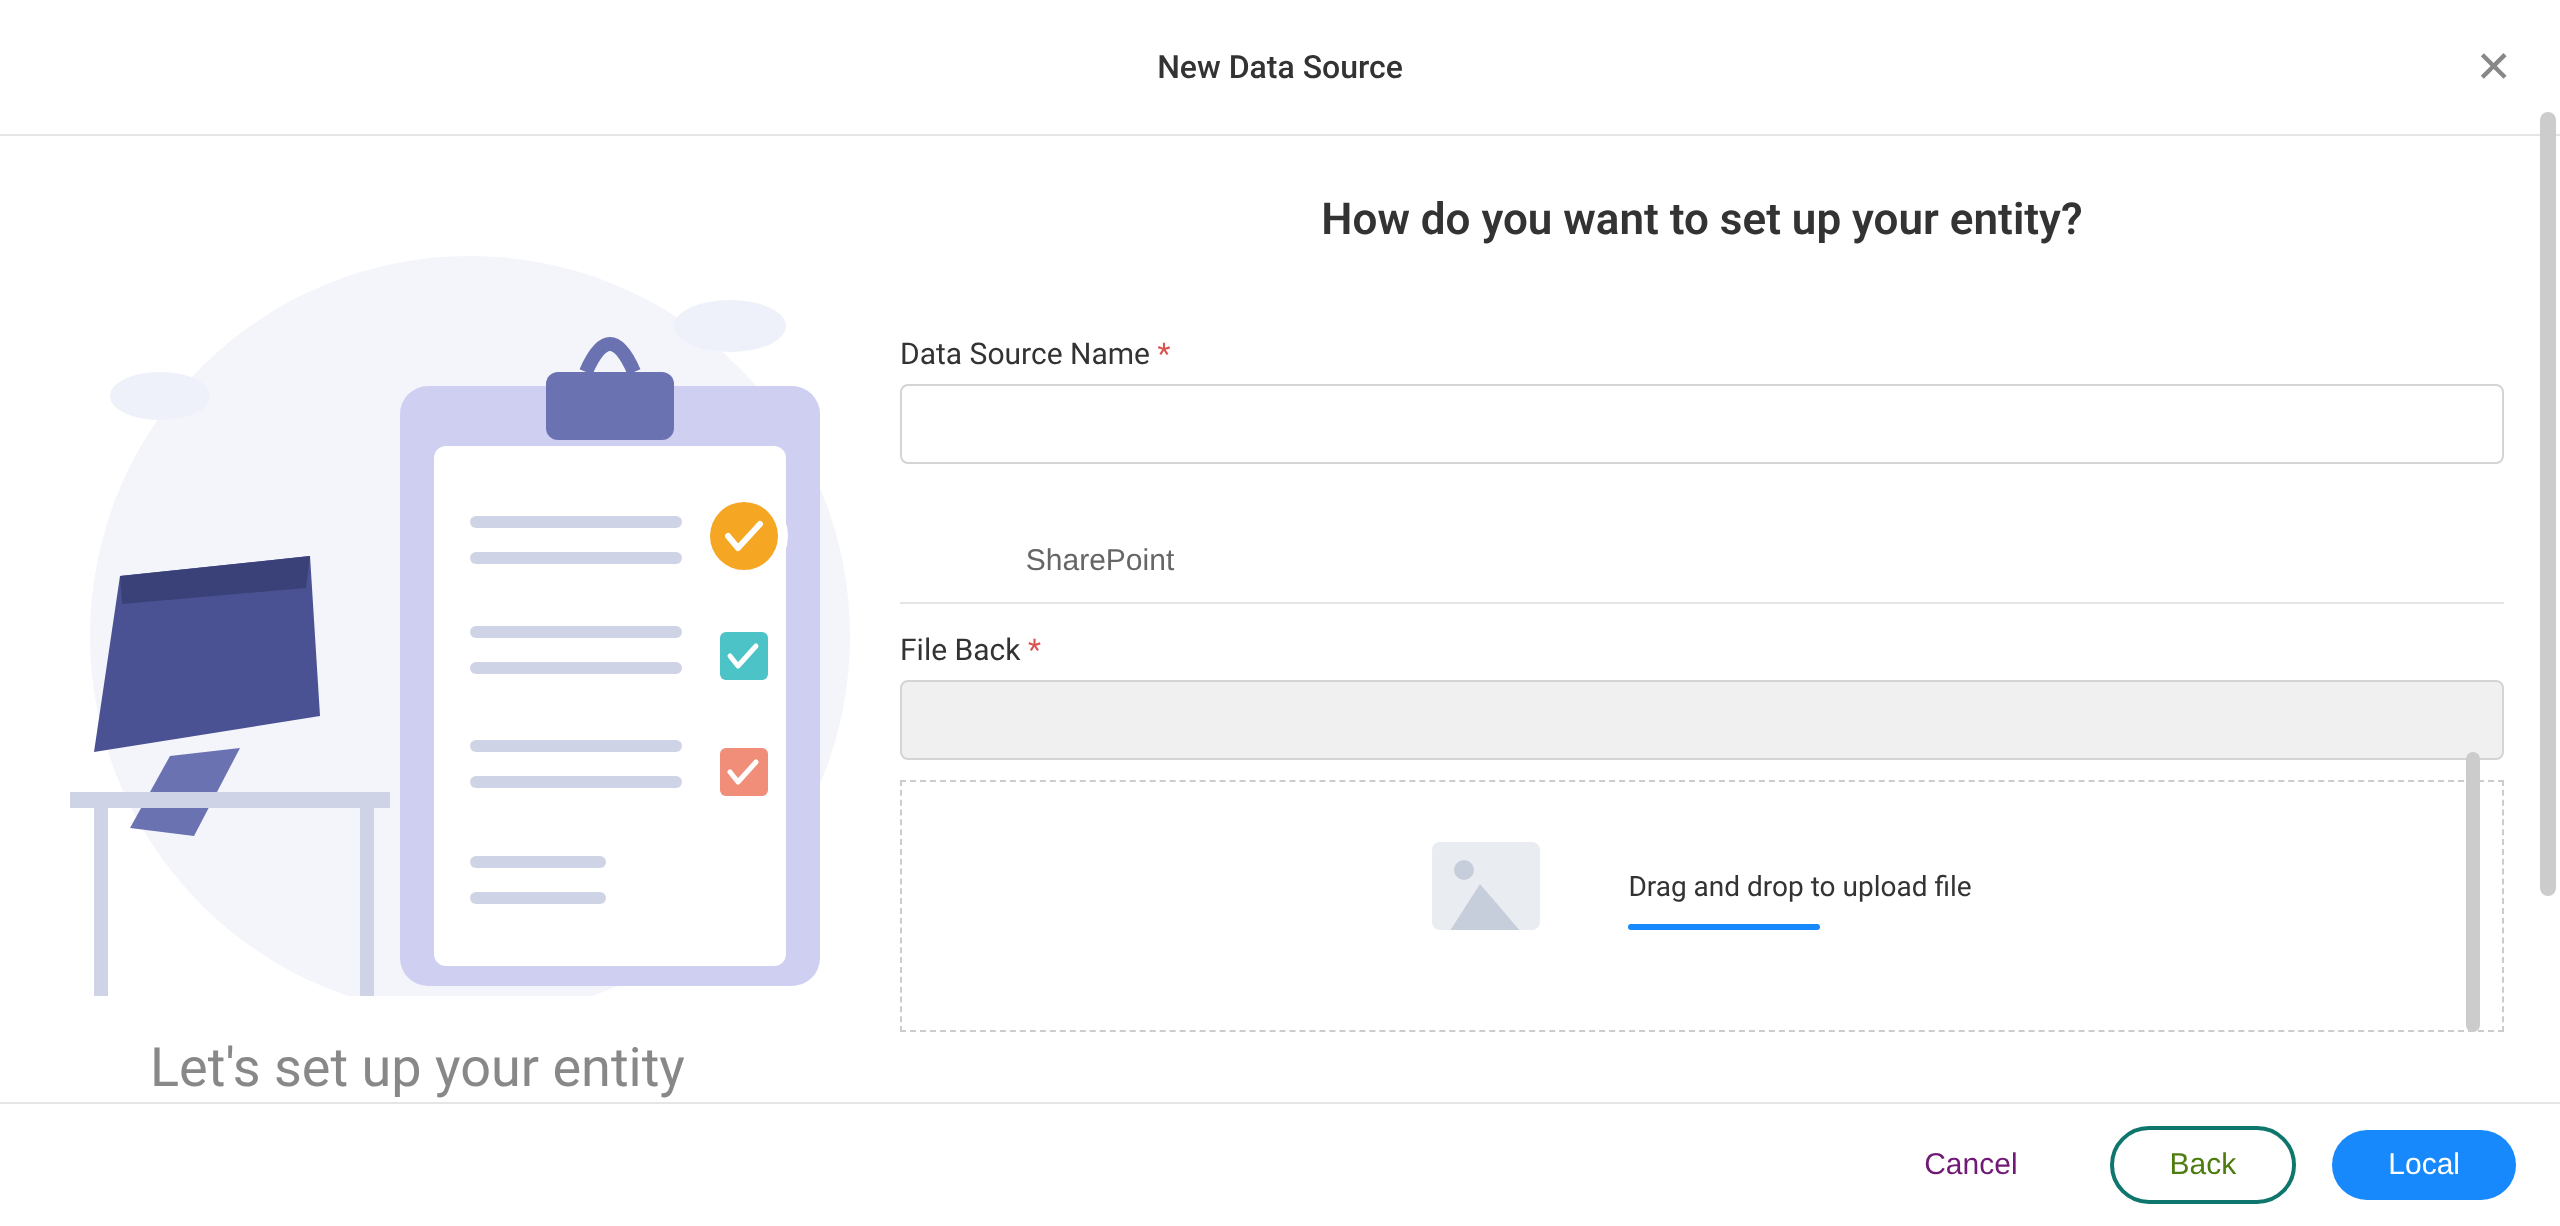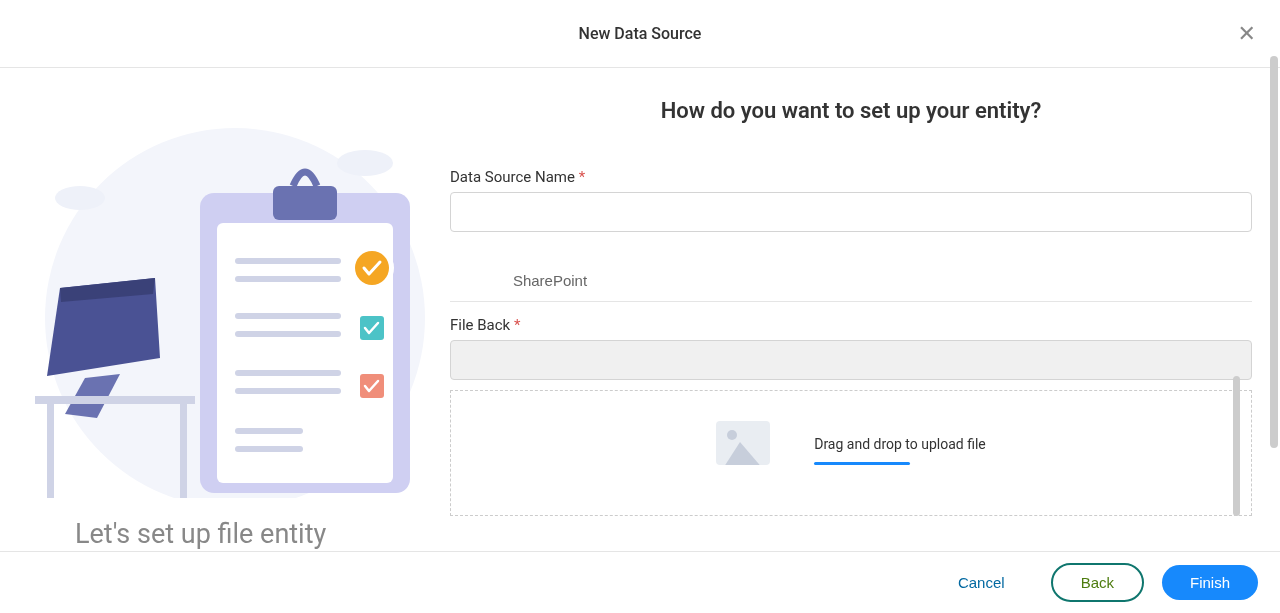--- a/index.html
+++ b/index.html
@@ -199,21 +199,21 @@
     }
     .btn {
       padding: 9px 28px;
       border-radius: 20px;
       font-size: 15px;
       cursor: pointer;
       border: none;
       background: none;
     }
     .btn-cancel {
-      color: #0369a1;
+      color: #701a75;
     }
     .btn-back {
       color: #4d7c0f;
       border: 2px solid #0f766e;
       background: #fff;
     }
     .btn-finish {
       background: #1789fc;
       color: #fff;
     }
@@ -282,21 +282,21 @@
 
         <path d="M35 210 L130 200 L135 280 L22 298 Z" fill="#4a5294"></path>
         <path d="M35 210 L130 200 L128 216 L36 224 Z" fill="#3a4178"></path>
         <path d="M60 300 L95 296 L72 340 L40 336 Z" fill="#6a72b1"></path>
         <rect x="10" y="318" width="160" height="8" fill="#cfd3e6"></rect>
 
         <rect x="22" y="326" width="7" height="94" fill="#cfd3e6"></rect>
         <rect x="155" y="326" width="7" height="94" fill="#cfd3e6"></rect>
       </svg>
     </div>
-    <div class="left-caption">Let's set up file entity</div>
+    <div class="left-caption">Let's set up your entity</div>
   </div>
 
   <div class="right-panel">
     <h2 class="right-heading">How do you want to set up your entity?</h2>
 
     <div class="form-group">
       <label class="form-label">
         <span>Data Source Name</span>
         <span class="required"> *</span>
       </label>
@@ -325,14 +325,14 @@
   </div>
 
   <div class="scrollbar-thumb-inner"></div>
 </div>
 
 <div class="scrollbar-thumb-outer"></div>
 
 <div class="footer">
   <button class="btn btn-cancel">Cancel</button>
   <button class="btn btn-back">Back</button>
-  <button class="btn btn-finish">Finish</button>
+  <button class="btn btn-finish">Local</button>
 </div>
 
 </body></html>

